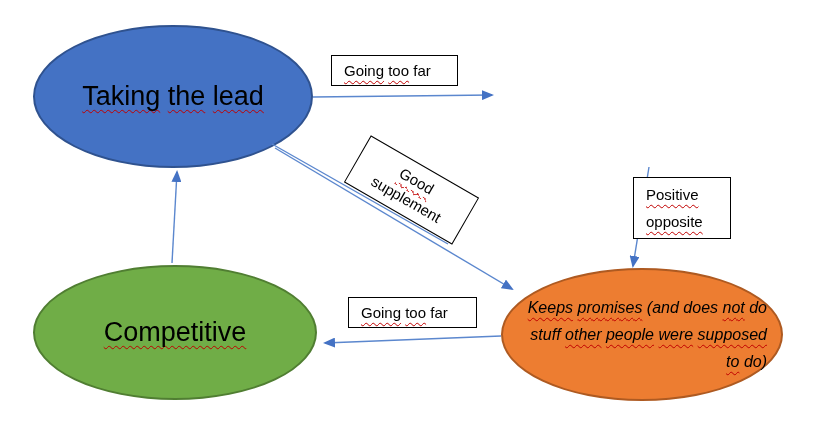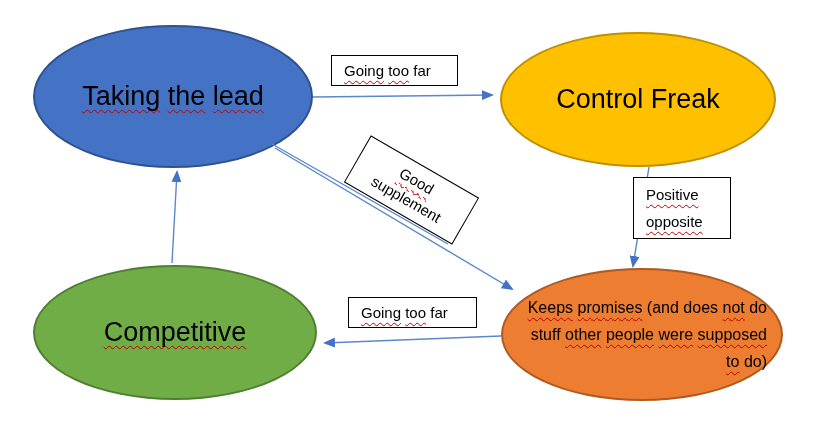--- a/index.html
+++ b/index.html
@@ -9,21 +9,21 @@
   }
   .node {
     position:absolute; border-radius:50%;
     display:flex; align-items:center; justify-content:center;
     text-align:right; z-index:1; box-sizing:border-box;
     border:2.5px solid #000;
   }
   #node-taking-the-lead { left:33px;  top:25px;  width:280px; height:143px; }
   #node-control-freak   { left:500px; top:32px;  width:276px; height:135px; }
   #node-competitive     { left:33px;  top:265px; width:284px; height:135px; }
-  #node-keeps-promises  { left:501px; top:268px; width:282px; height:133px; padding:0 14px; }
+  #node-keeps-promises  { left:501px; top:268px; width:282px; height:133px; padding:0 14px;font-style:italic; }
   .big-label   { font-size:27px; line-height:1.2; }
   .small-label { font-size:16px; line-height:27px; }
 
   .arrows { position:absolute; left:0; top:0; z-index:2; }
   .conn { stroke-width:1.4px; fill:none; }
 
   .edge-box {
     position:absolute; z-index:3; background:#ffffff;
     border:1.6px solid #000; box-sizing:border-box;
     display:flex; flex-direction:column; justify-content:center;
@@ -48,23 +48,20 @@
 </style>
 </head>
 <body>
 
 <div class="canvas">
 
   <div class="node" id="node-taking-the-lead" style="background: rgb(68, 114, 196); border-color: rgb(47, 82, 143);">
     <span class="big-label"><span class="sq">Taking</span> <span class="sq">the</span> <span class="sq">lead</span></span>
   </div>
 
-  <div class="node" id="node-control-freak" style="background: rgb(255, 192, 0); border-color: rgb(191, 144, 0);">
-    <span class="big-label"><span>Control</span> <span>Freak</span></span>
-  </div>
 
   <div class="node" id="node-competitive" style="background: rgb(112, 173, 71); border-color: rgb(80, 126, 50);">
     <span class="big-label"><span class="sq">Competitive</span></span>
   </div>
 
   <div class="node" id="node-keeps-promises" style="background: rgb(237, 125, 49); border-color: rgb(174, 90, 33);">
     <span class="small-label"><span class="sq">Keeps</span> <span class="sq">promises</span> <span>(and</span> <span>does</span> <span class="sq">not</span> <span>do</span> <span>stuff</span> <span class="sq">other</span> <span class="sq">people</span> <span class="sq">were</span> <span class="sq">supposed</span> <span class="sq">to</span> <span>do)</span></span>
   </div>
 
   <svg class="arrows" width="828" height="423">

